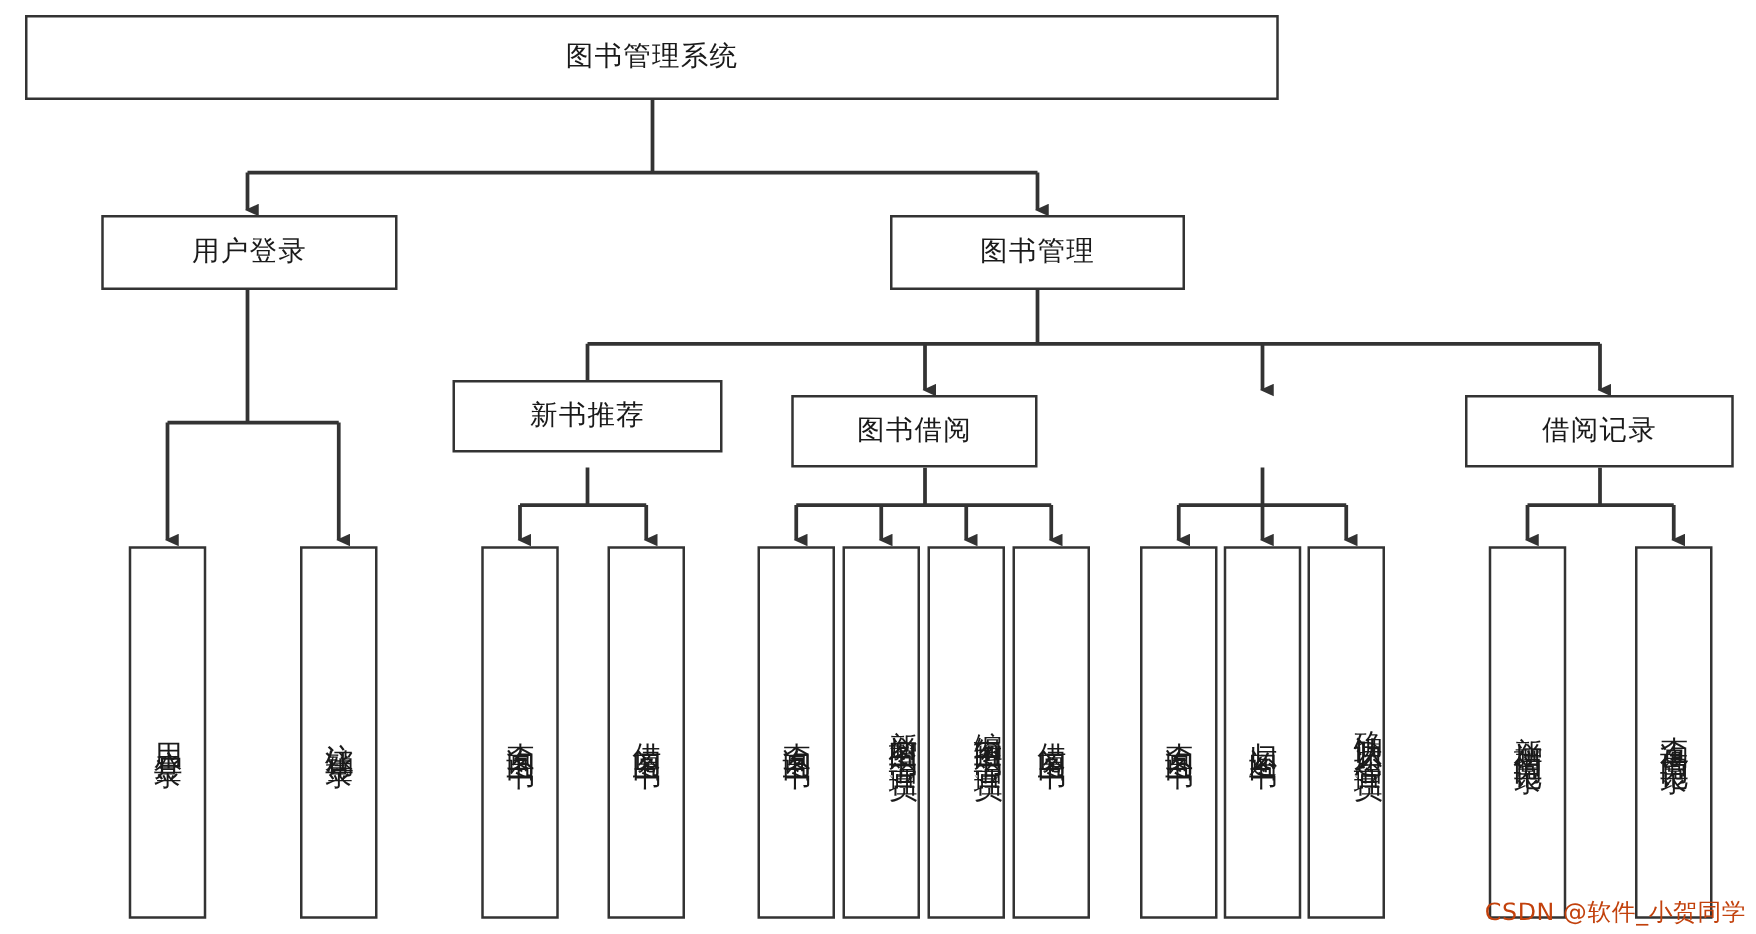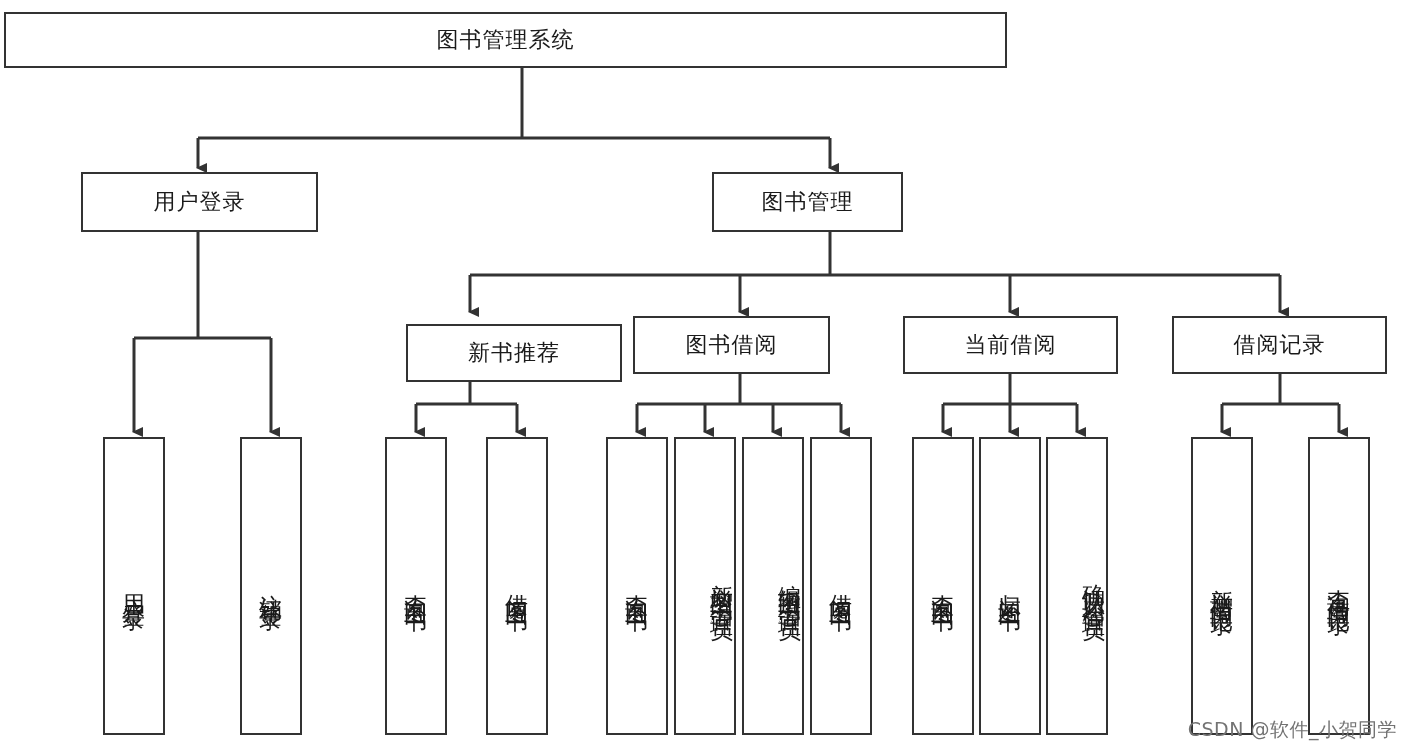--- a/index.html
+++ b/index.html
@@ -53,21 +53,21 @@
   }
   .node-label {
     display: block;
     white-space: pre;
   }
   #watermark {
     position: absolute;
     right: 8px;
     bottom: 4px;
     font-size: 19px;
-    color: #737373;
+    color: #c2410c;
     letter-spacing: 0.5px;
     z-index: 5;
     white-space: nowrap;
     font-family: "DejaVu Sans", "Liberation Sans", sans-serif;
   }
 </style>
 </head>
 <body>
 
 <div id="canvas">
@@ -116,39 +116,36 @@
       <path d="M1010,404 L1010,432" marker-end="url(#arrow)"></path>
       <path d="M1077,404 L1077,432" marker-end="url(#arrow)"></path>
 
       <path d="M1280,374 L1280,404"></path>
       <path d="M1222,404 L1339,404"></path>
       <path d="M1222,404 L1222,432" marker-end="url(#arrow)"></path>
       <path d="M1339,404 L1339,432" marker-end="url(#arrow)"></path>
     </g>
   </svg>
 
-  <div class="node horizontal" style="left:4px; top:12px; width:1003px; height:56px;">
+  <div class="node horizontal" style="left:20px; top:12px; width:1003px; height:68px;">
     <span class="node-label">图书管理系统</span>
   </div>
 
   <div class="node horizontal" style="left:81px; top:172px; width:237px; height:60px;">
     <span class="node-label">用户登录</span>
   </div>
-  <div class="node horizontal" style="left:712px; top:172px; width:191px; height:60px;">
+  <div class="node horizontal" style="left:712px; top:172px; width:236px; height:60px;">
     <span class="node-label">图书管理</span>
   </div>
 
-  <div class="node horizontal" style="left:362px; top:324px; width:216px; height:58px;margin-left:44px;">
+  <div class="node horizontal" style="left:362px; top:304px; width:216px; height:58px;">
     <span class="node-label">新书推荐</span>
   </div>
   <div class="node horizontal" style="left:633px; top:316px; width:197px; height:58px;">
     <span class="node-label">图书借阅</span>
-  </div>
-  <div class="node horizontal" style="left:903px; top:316px; width:215px; height:58px;">
-    <span class="node-label">当前借阅</span>
   </div>
   <div class="node horizontal" style="left:1172px; top:316px; width:215px; height:58px;justify-content:center;">
     <span class="node-label">借阅记录</span>
   </div>
 
   <div class="node vertical" style="left:103px; top:437px; width:62px; height:298px;">
     <span class="node-label">用户登录</span>
   </div>
   <div class="node vertical" style="left:240px; top:437px; width:62px; height:298px;">
     <span class="node-label">注销登录</span>

